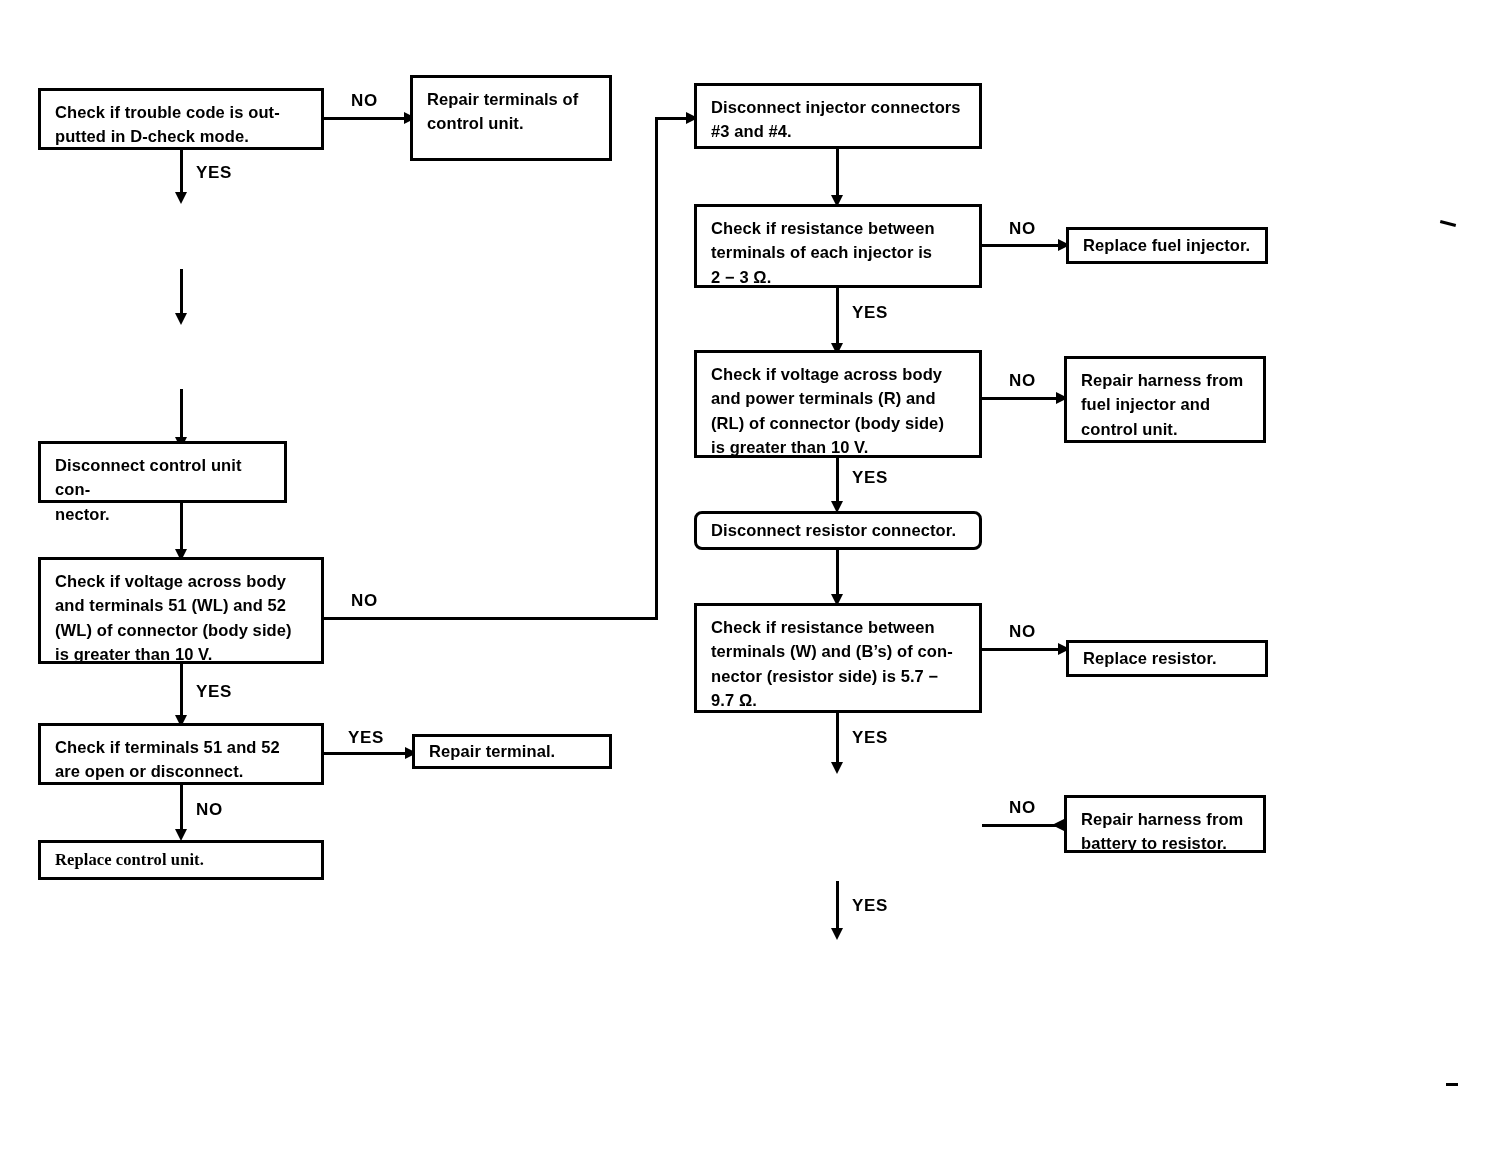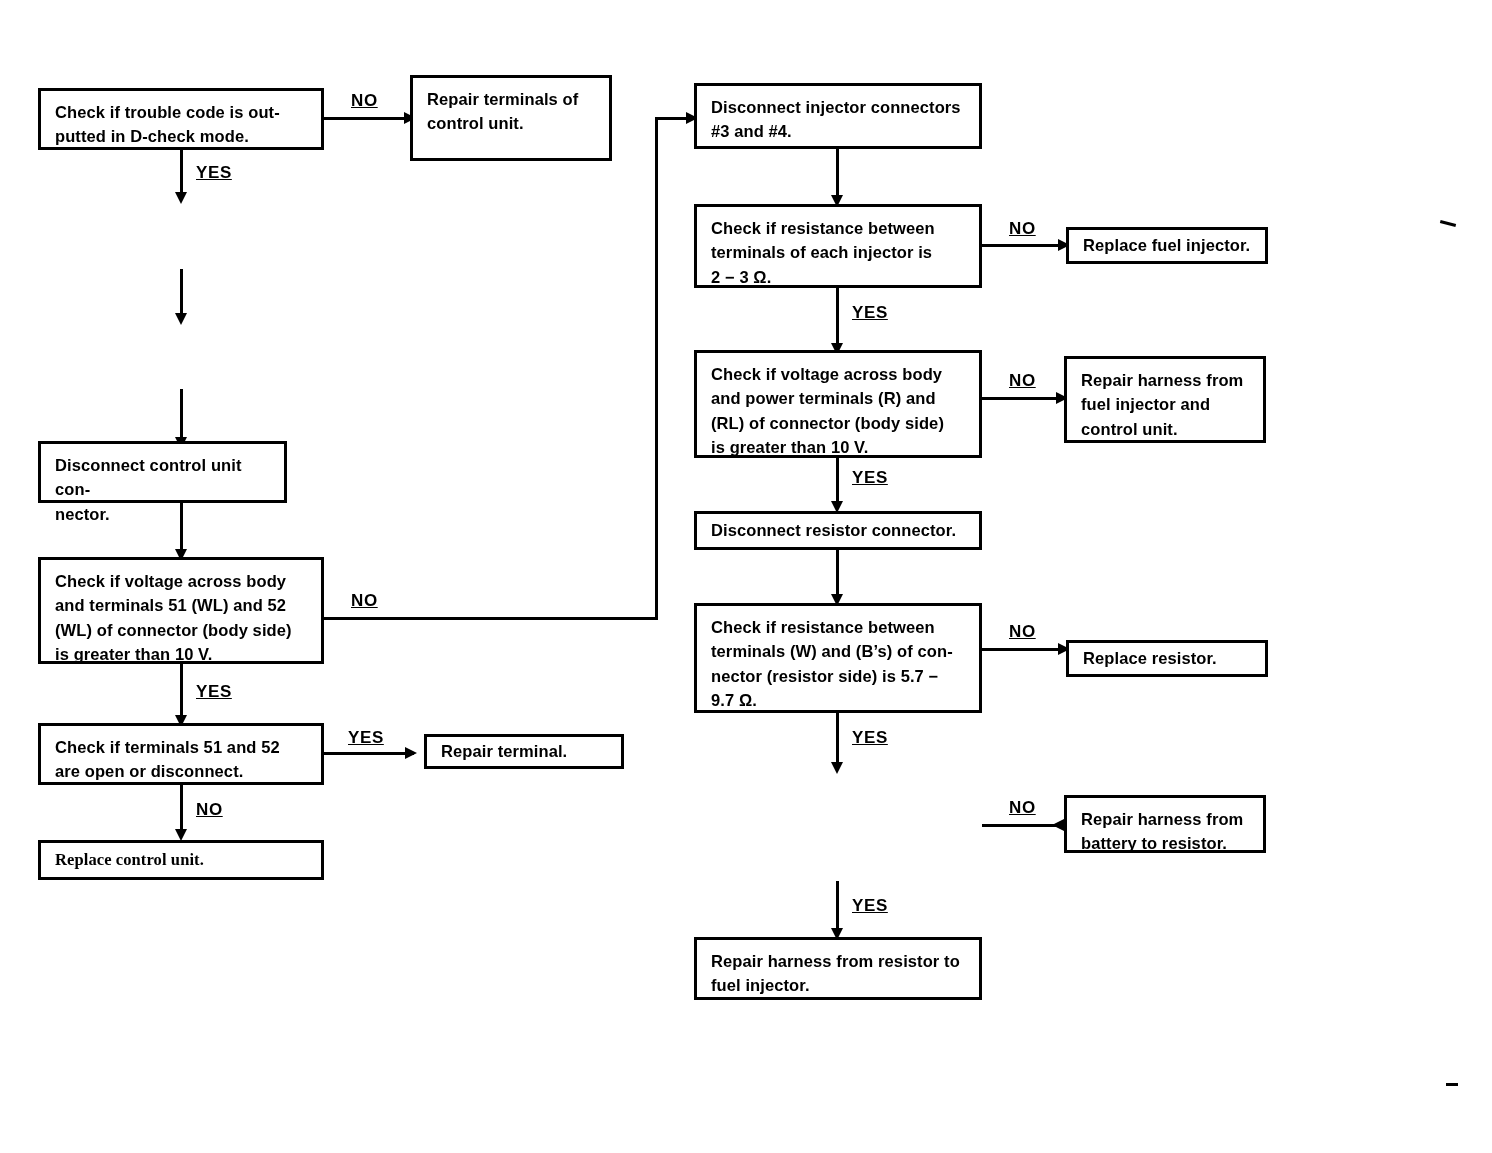--- a/index.html
+++ b/index.html
@@ -72,21 +72,20 @@
     border-right: 12px solid #000000;
   }
 
   .edge-label {
     position: absolute;
     font-size: 17px;
     font-weight: 600;
     color: #000000;
     letter-spacing: 0.6px;
     white-space: nowrap;
-    text-decoration: underline;
   }
 
   .page-tick {
     position: absolute;
     background: #000000;
   }
 </style>
 </head>
 <body>
 
@@ -145,21 +144,21 @@
 
   <div class="node" style="left:38px; top:723px; width:286px; height:62px;">
     <div>Check if terminals 51 and 52</div>
     <div>are open or disconnect.</div>
   </div>
 
   <div class="line-h" style="left:324px; top:752px; width:90px;"></div>
   <div class="arrow-right" style="left:405px; top:747px;"></div>
   <div class="edge-label" style="left:348px; top:728px;">YES</div>
 
-  <div class="node vcenter" style="left:424px; top:734px; width:200px; height:35px; padding-top:2px; padding-bottom:2px;">
+  <div class="node vcenter" style="left:412px; top:734px; width:200px; height:35px; padding-top:2px; padding-bottom:2px;">
     <div>Repair terminal.</div>
   </div>
 
   <div class="line-v" style="left:180px; top:785px; height:48px;"></div>
   <div class="arrow-down" style="left:175px; top:829px;"></div>
   <div class="edge-label" style="left:196px; top:800px;">NO</div>
 
   <div class="node vcenter" style="left:38px; top:840px; width:286px; height:40px; padding-top:2px; padding-bottom:2px;font-family:Liberation Serif, serif;">
     <div>Replace control unit.</div>
   </div>
@@ -204,21 +203,21 @@
   <div class="node" style="left:1064px; top:356px; width:202px; height:87px;">
     <div>Repair harness from</div>
     <div>fuel injector and</div>
     <div>control unit.</div>
   </div>
 
   <div class="line-v" style="left:836px; top:458px; height:50px;"></div>
   <div class="arrow-down" style="left:831px; top:501px;"></div>
   <div class="edge-label" style="left:852px; top:468px;">YES</div>
 
-  <div class="node vcenter" style="left:694px; top:511px; width:288px; height:39px; padding-top:2px; padding-bottom:2px;">
+  <div class="node vcenter" style="left:694px; top:511px; width:288px; height:39px; padding-top:2px; padding-bottom:2px;border-radius:8px;">
     <div>Disconnect resistor connector.</div>
   </div>
 
   <div class="line-v" style="left:836px; top:550px; height:50px;"></div>
   <div class="arrow-down" style="left:831px; top:594px;"></div>
 
   <div class="node" style="left:694px; top:603px; width:288px; height:110px;">
     <div>Check if resistance between</div>
     <div>terminals (W) and (B’s) of con-</div>
     <div>nector (resistor side) is 5.7 −</div>
@@ -244,21 +243,17 @@
 
   <div class="node" style="left:1064px; top:795px; width:202px; height:58px;">
     <div>Repair harness from</div>
     <div>battery to resistor.</div>
   </div>
 
   <div class="line-v" style="left:836px; top:881px; height:52px;"></div>
   <div class="arrow-down" style="left:831px; top:928px;"></div>
   <div class="edge-label" style="left:852px; top:896px;">YES</div>
 
-  <div class="node" style="left:694px; top:937px; width:288px; height:63px;">
-    <div>Repair harness from resistor to</div>
-    <div>fuel injector.</div>
-  </div>
 
   <div class="page-tick" style="left:1440px; top:222px; width:16px; height:3px; transform:rotate(14deg);"></div>
   <div class="page-tick" style="left:1446px; top:1083px; width:12px; height:3px;"></div>
 
 </div>
 
 </body></html>

